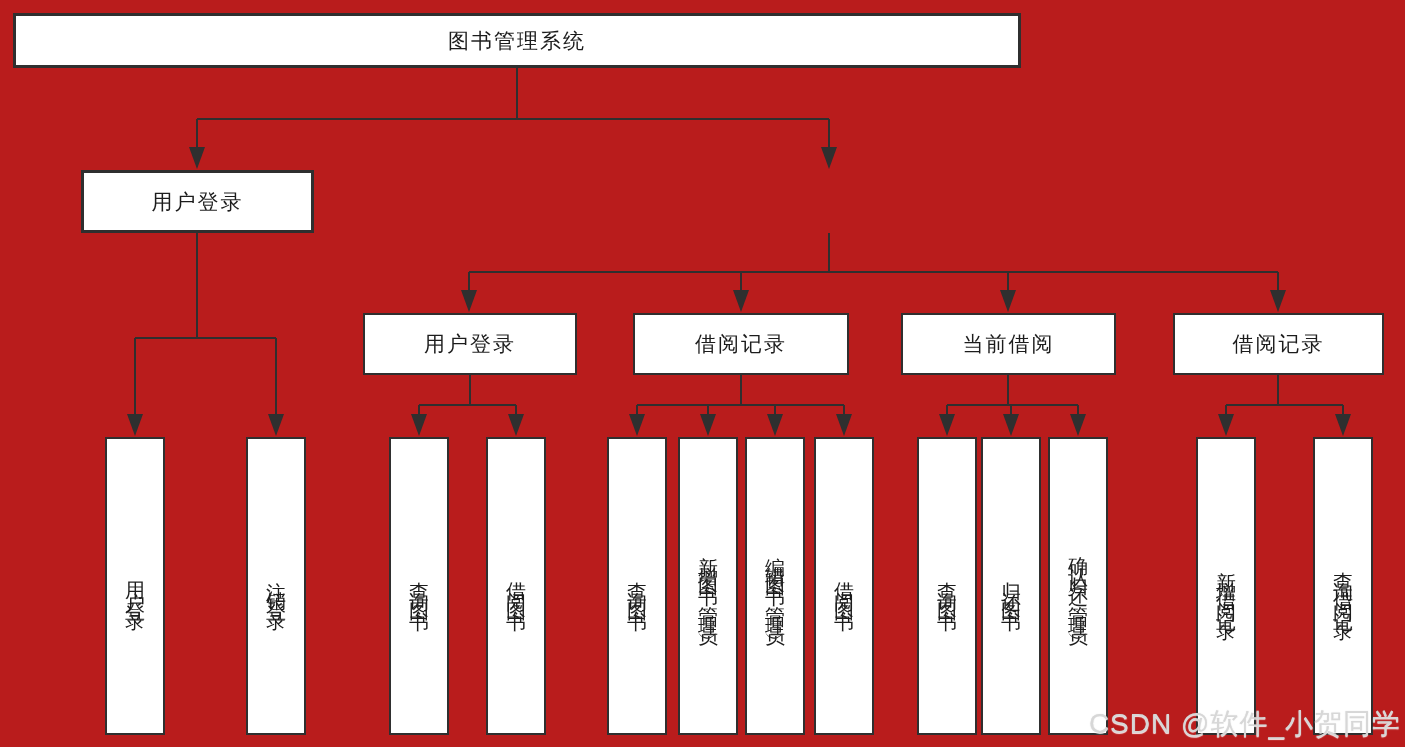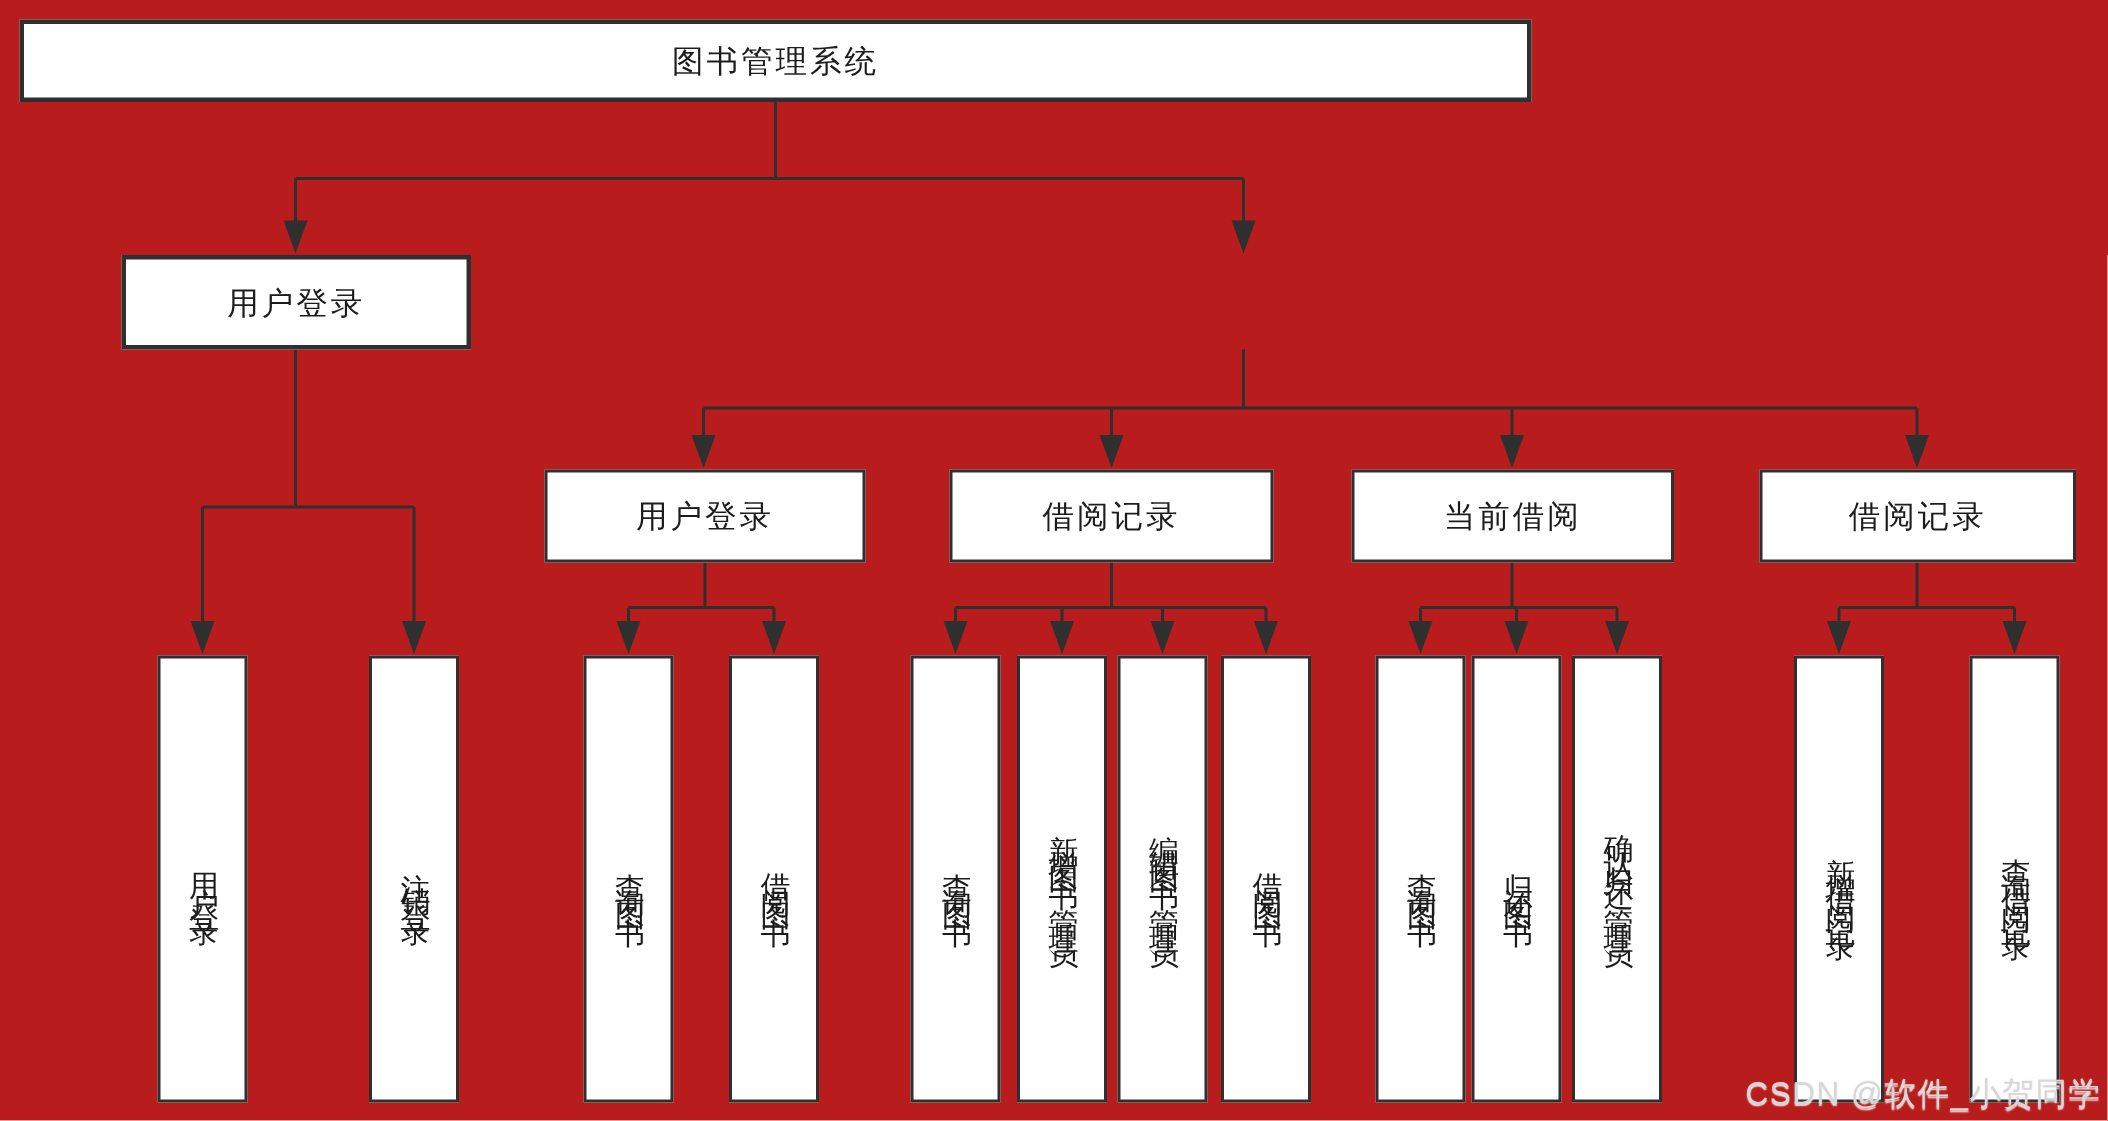--- a/index.html
+++ b/index.html
@@ -39,21 +39,21 @@
     text-orientation: mixed;
     font-size: 20px;
     line-height: 1.05;
     letter-spacing: 10px;
     color: #1c1c1c;
   }
   .watermark {
     position: absolute;
     right: 4px;
     bottom: 4px;
-    font-size: 21px;
+    font-size: 28px;
     letter-spacing: 1px;
     color: #d7d7d7;
     text-shadow: 0 1px 1px rgba(255,255,255,0.9), 0 0 1px rgba(150,150,150,0.45);
     z-index: 6;
     white-space: nowrap;
   }
 </style>
 </head>
 <body>
 

